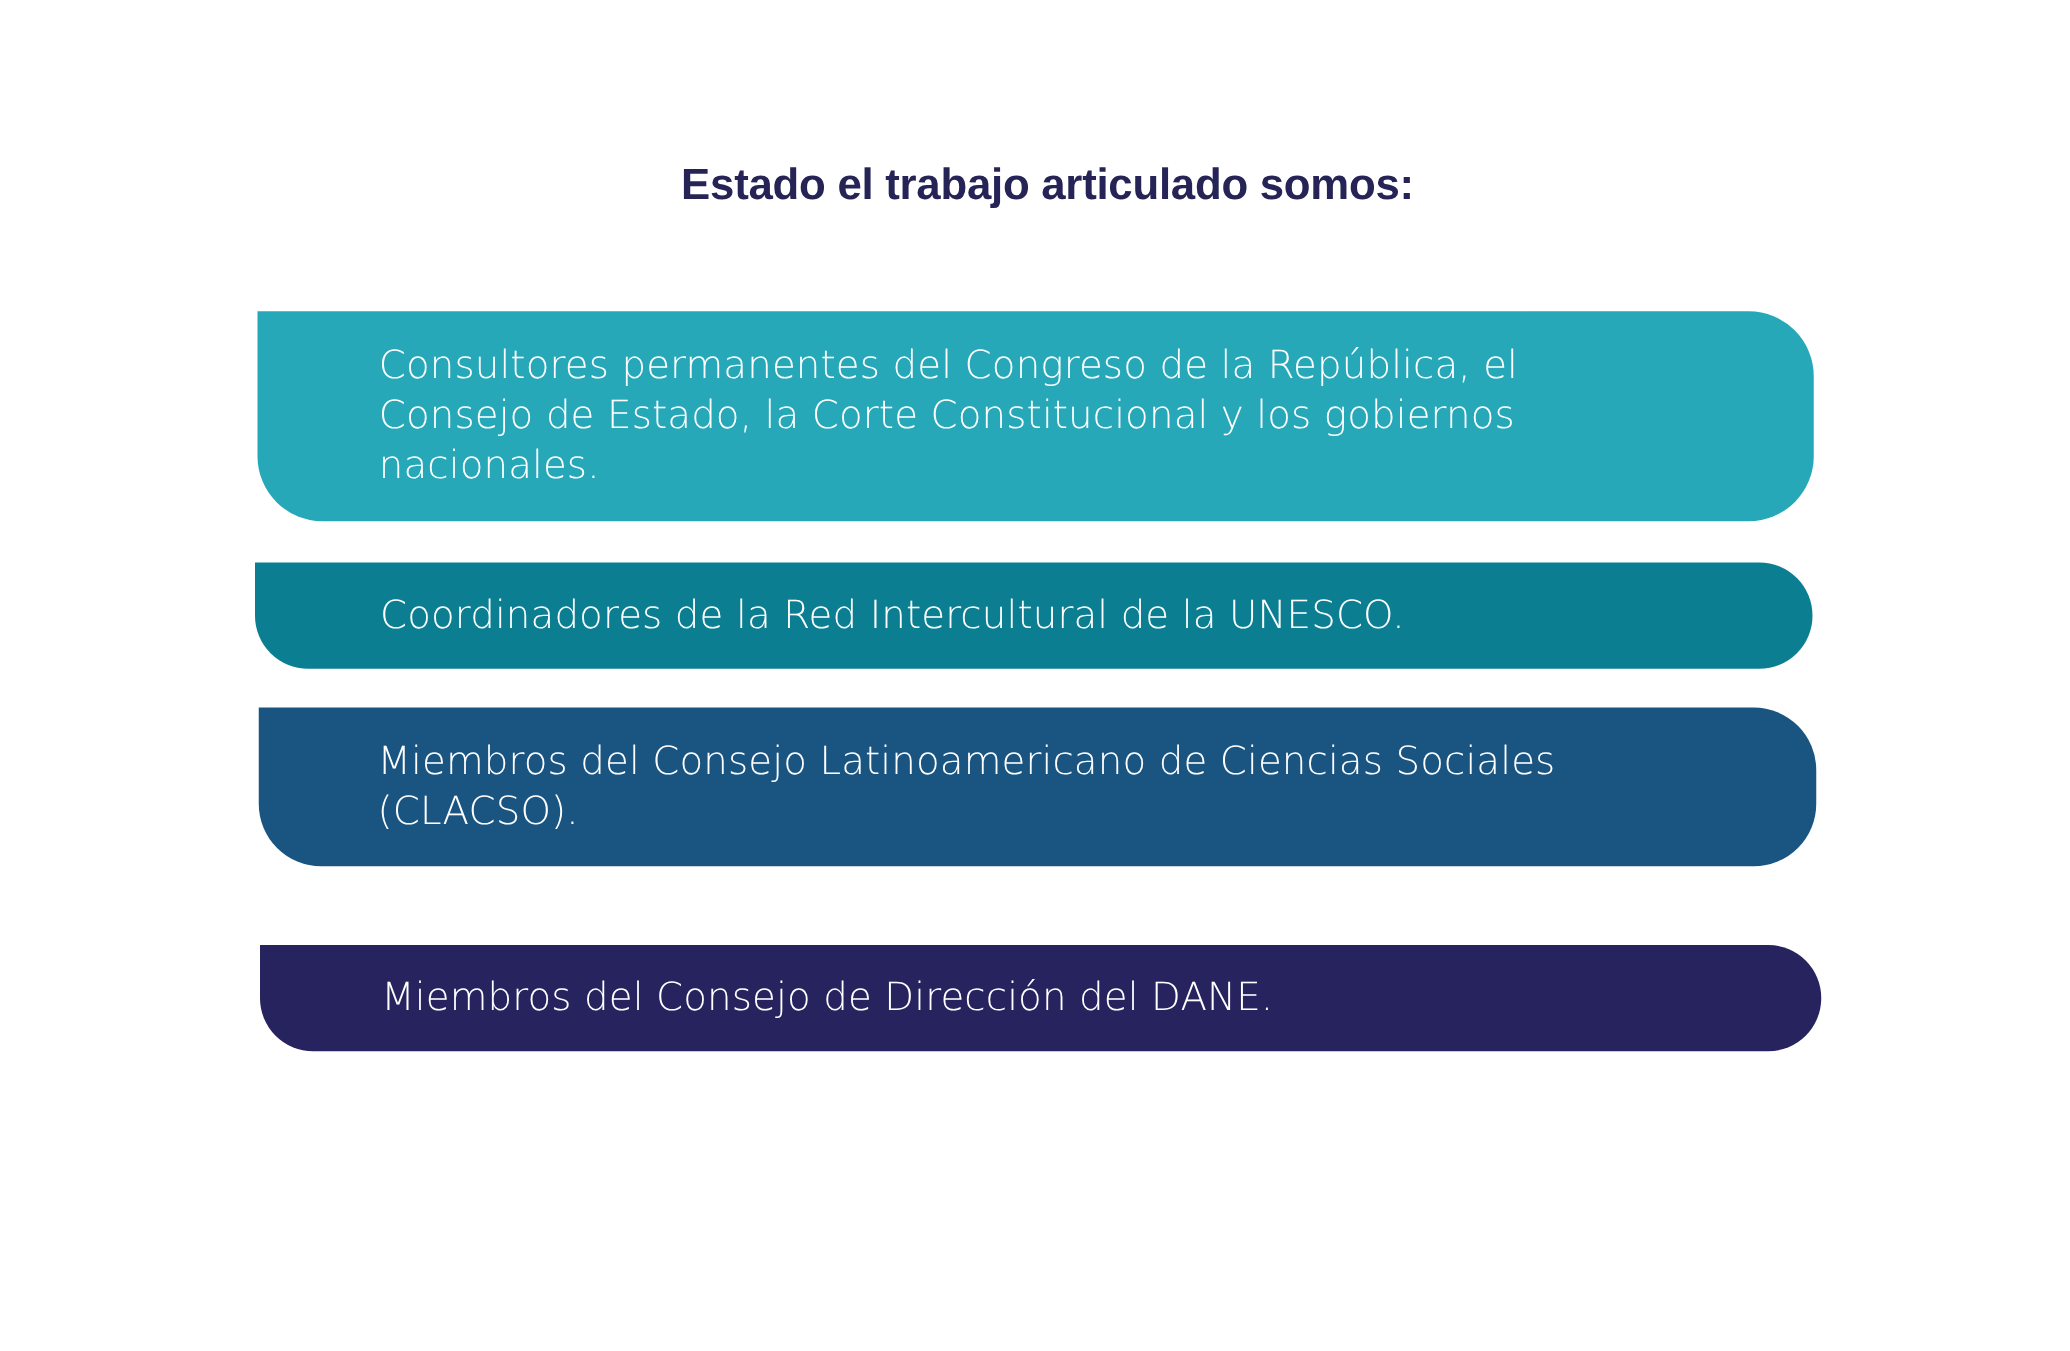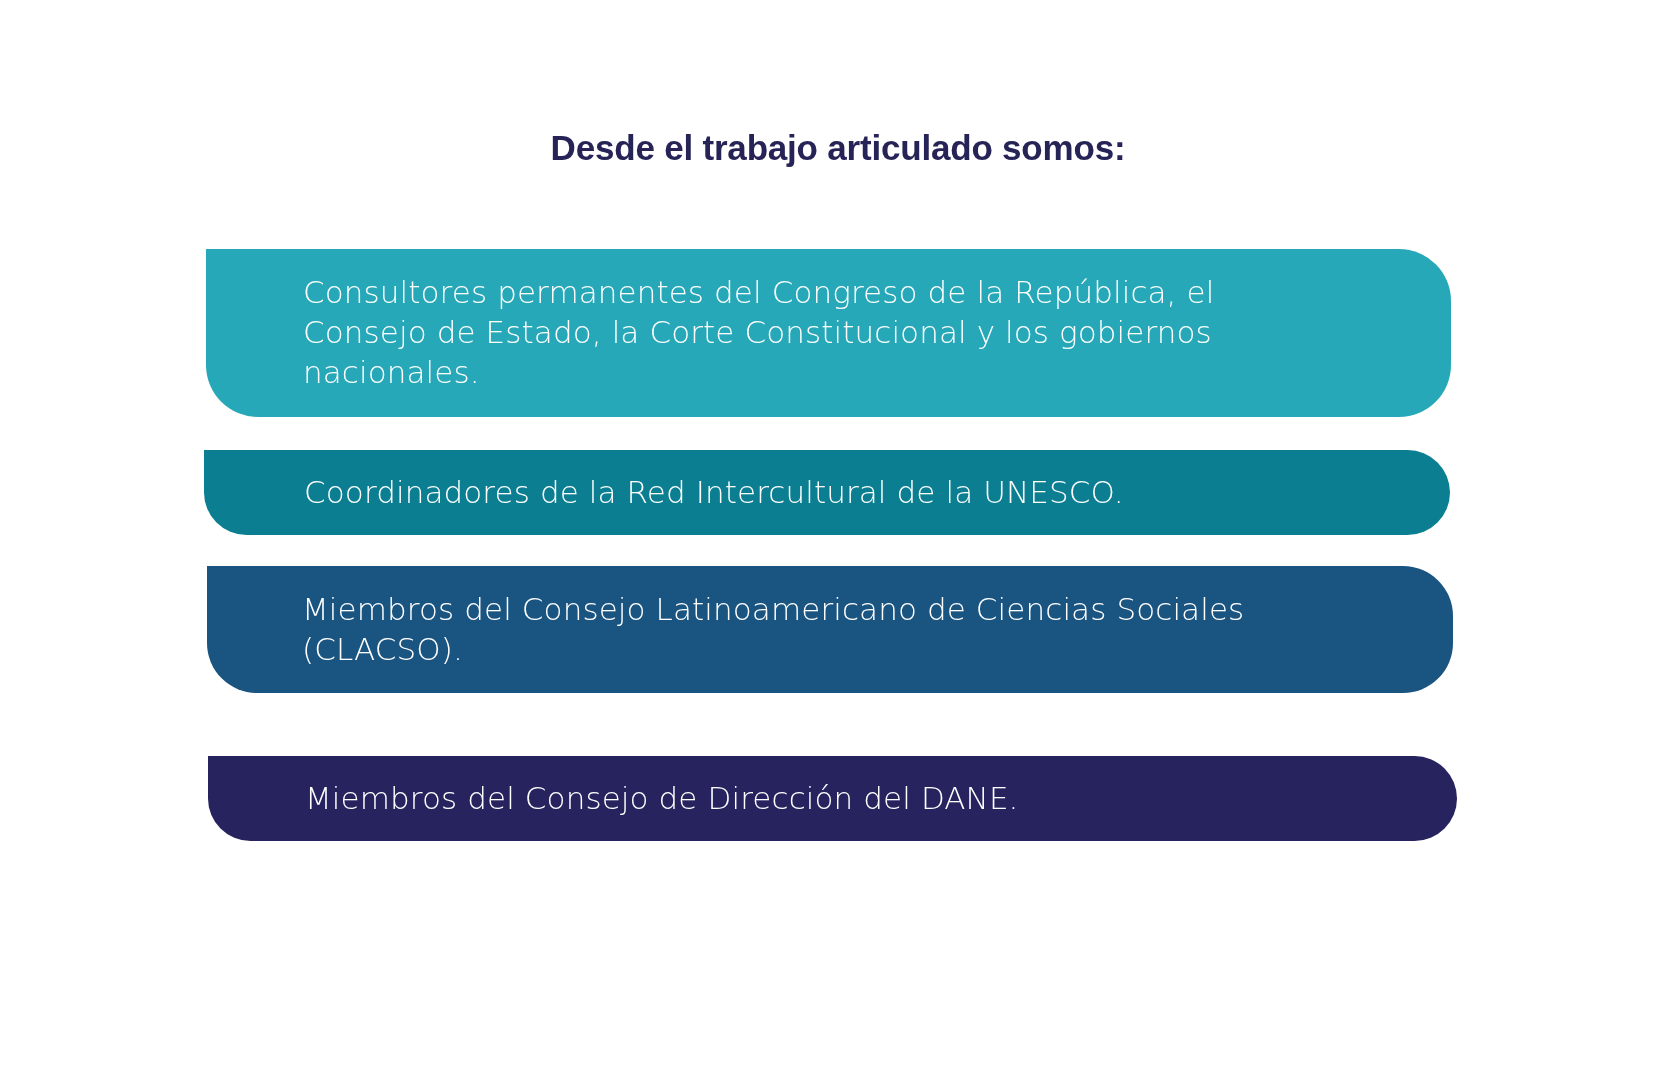--- a/index.html
+++ b/index.html
@@ -116,21 +116,21 @@
     margin-left: 97px;
     width: 1050px;
     font-size: 31px;
   }
 </style>
 </head>
 <body>
 
 <div id="slide">
 
-  <div class="title">Desde el trabajo articulado somos:</div>
+  <div class="title">Estado el trabajo articulado somos:</div>
 
   <div class="bar bar-1">
     <div class="bar-text">Consultores permanentes del Congreso de la República, el Consejo de Estado, la Corte Constitucional y los gobiernos nacionales.</div>
   </div>
 
   <div class="bar bar-2">
     <div class="bar-text">Coordinadores de la Red Intercultural de la UNESCO.</div>
   </div>
 
   <div class="bar bar-3">

